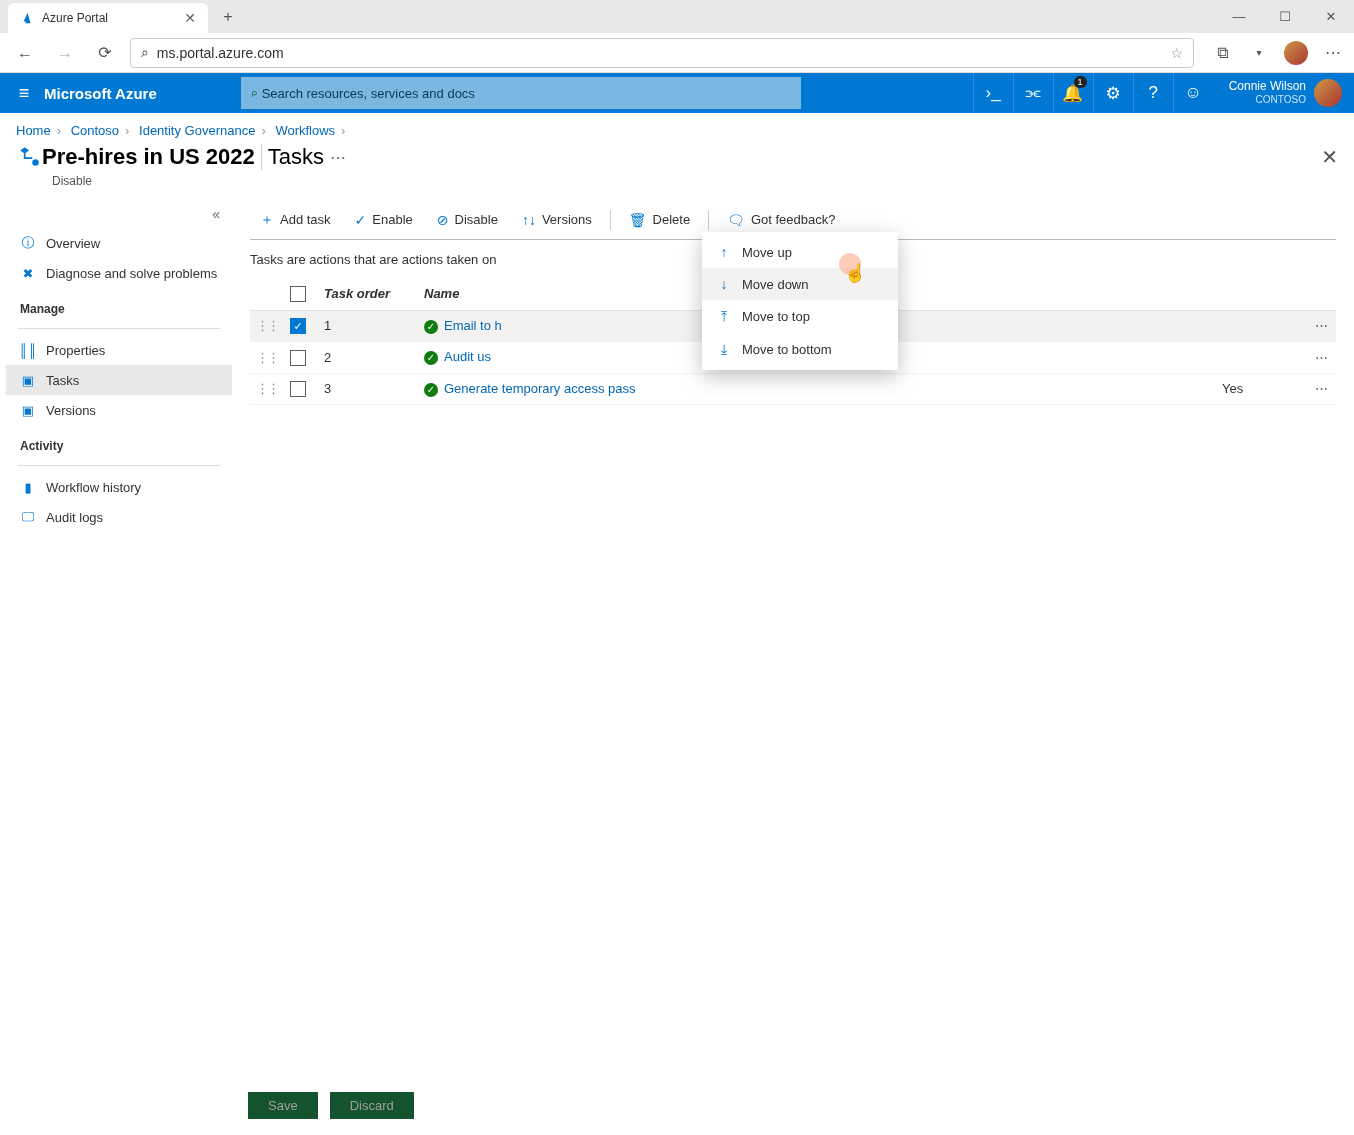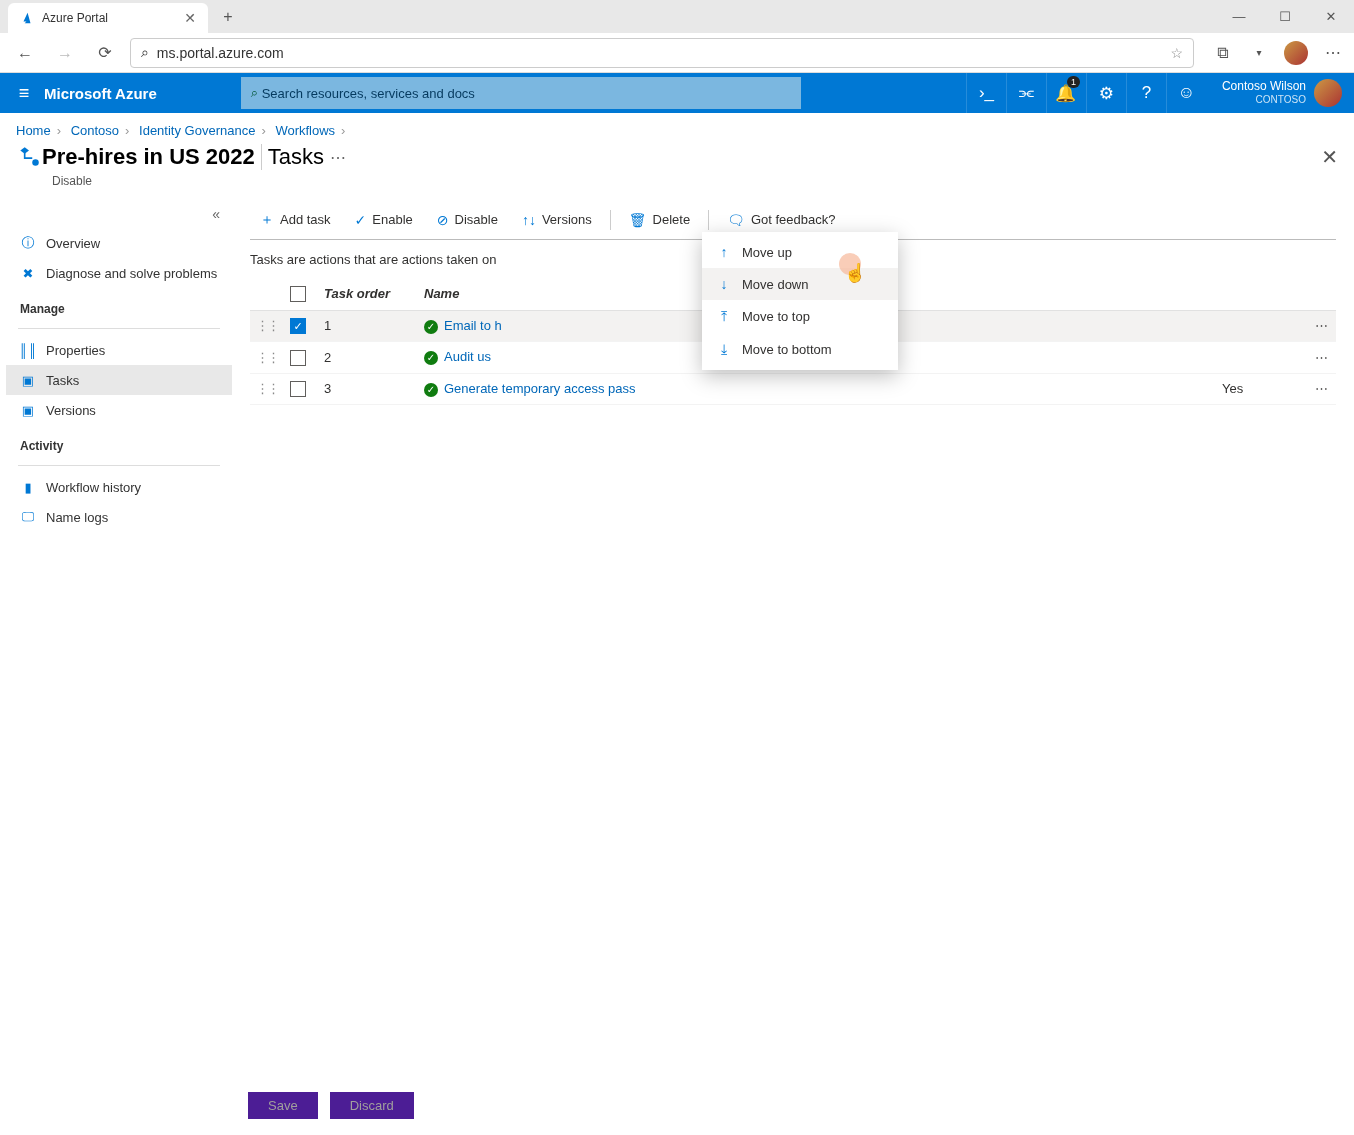--- a/index.html
+++ b/index.html
@@ -85,21 +85,21 @@
   .reorder-menu { position:absolute; top:32px; left:470px; width:196px; background:#fff; box-shadow:0 6px 20px rgba(0,0,0,0.25); z-index:50; padding:4px 0;}
   .menu-item { display:flex; align-items:center; gap:10px; padding:8px 14px; font-size:13px; color:#323130; cursor:pointer;}
   .menu-item.hover { background:#f3f2f1;}
   .menu-item .mi { color:#0078d4; width:16px; text-align:center; font-size:14px;}
   .cursor-ind { position:absolute; top:56px; left:610px; width:28px; height:28px; pointer-events:none; z-index:60;}
   .cursor-glow { width:22px; height:22px; background:#f6b89a; border-radius:50%; opacity:.7; position:absolute; top:-3px; left:-3px;}
   .cursor-hand { position:absolute; top:6px; left:2px; font-size:18px;}
 
   
   .footer { position:absolute; bottom:0; left:248px; display:flex; gap:12px; padding:10px 0 16px;}
-  .btn { padding:6px 20px; font-size:13px; background:#4c1d95; color:#a19f9d; border:0; cursor:default;}
+  .btn { padding:6px 20px; font-size:13px; background:#14532d; color:#a19f9d; border:0; cursor:default;}
 </style>
 </head>
 <body>
 
 <div class="browser-chrome">
   <div class="tab">
     <svg class="tab-azure-icon" viewBox="0 0 24 24">
         <path fill="#0078d4" d="M13 3L6 18h5l-3 3h10L13 3z"></path>
       </svg>
     <span>Azure Portal</span>
@@ -138,21 +138,21 @@
     <span class="ph">Search resources, services and docs</span>
   </div>
   <div class="az-header-right">
     <div class="hd-icn">›_</div>
     <div class="hd-icn">⫘</div>
     <div class="hd-icn">🔔<span class="badge">1</span></div>
     <div class="hd-icn">⚙</div>
     <div class="hd-icn">?</div>
     <div class="hd-icn">☺</div>
     <div class="user-block">
-      <span>Contoso Wilson</span>
+      <span>Connie Wilson</span>
       <span class="org">CONTOSO</span>
     </div>
     <div class="avatar-md"></div>
   </div>
 </div>
 
 <div class="crumbs">
   <a>Home</a><span class="sep">›</span>
   <a>Contoso</a><span class="sep">›</span>
   <a>Identity Governance</a><span class="sep">›</span>
@@ -202,21 +202,21 @@
       <span>Versions</span>
     </div>
     <div class="side-group">Activity</div>
     <div class="side-sep"></div>
     <div class="side-item">
       <span class="side-ico ico-blue">▮</span>
       <span>Workflow history</span>
     </div>
     <div class="side-item">
       <span class="side-ico ico-blue">🖵</span>
-      <span>Name logs</span>
+      <span>Audit logs</span>
     </div>
   </div>
 
   <div class="main">
     <div class="cmd-bar">
       <div class="cmd-btn">
           <span class="ci">＋</span>
           <span>Add task</span>
         </div>
       <div class="cmd-btn">

